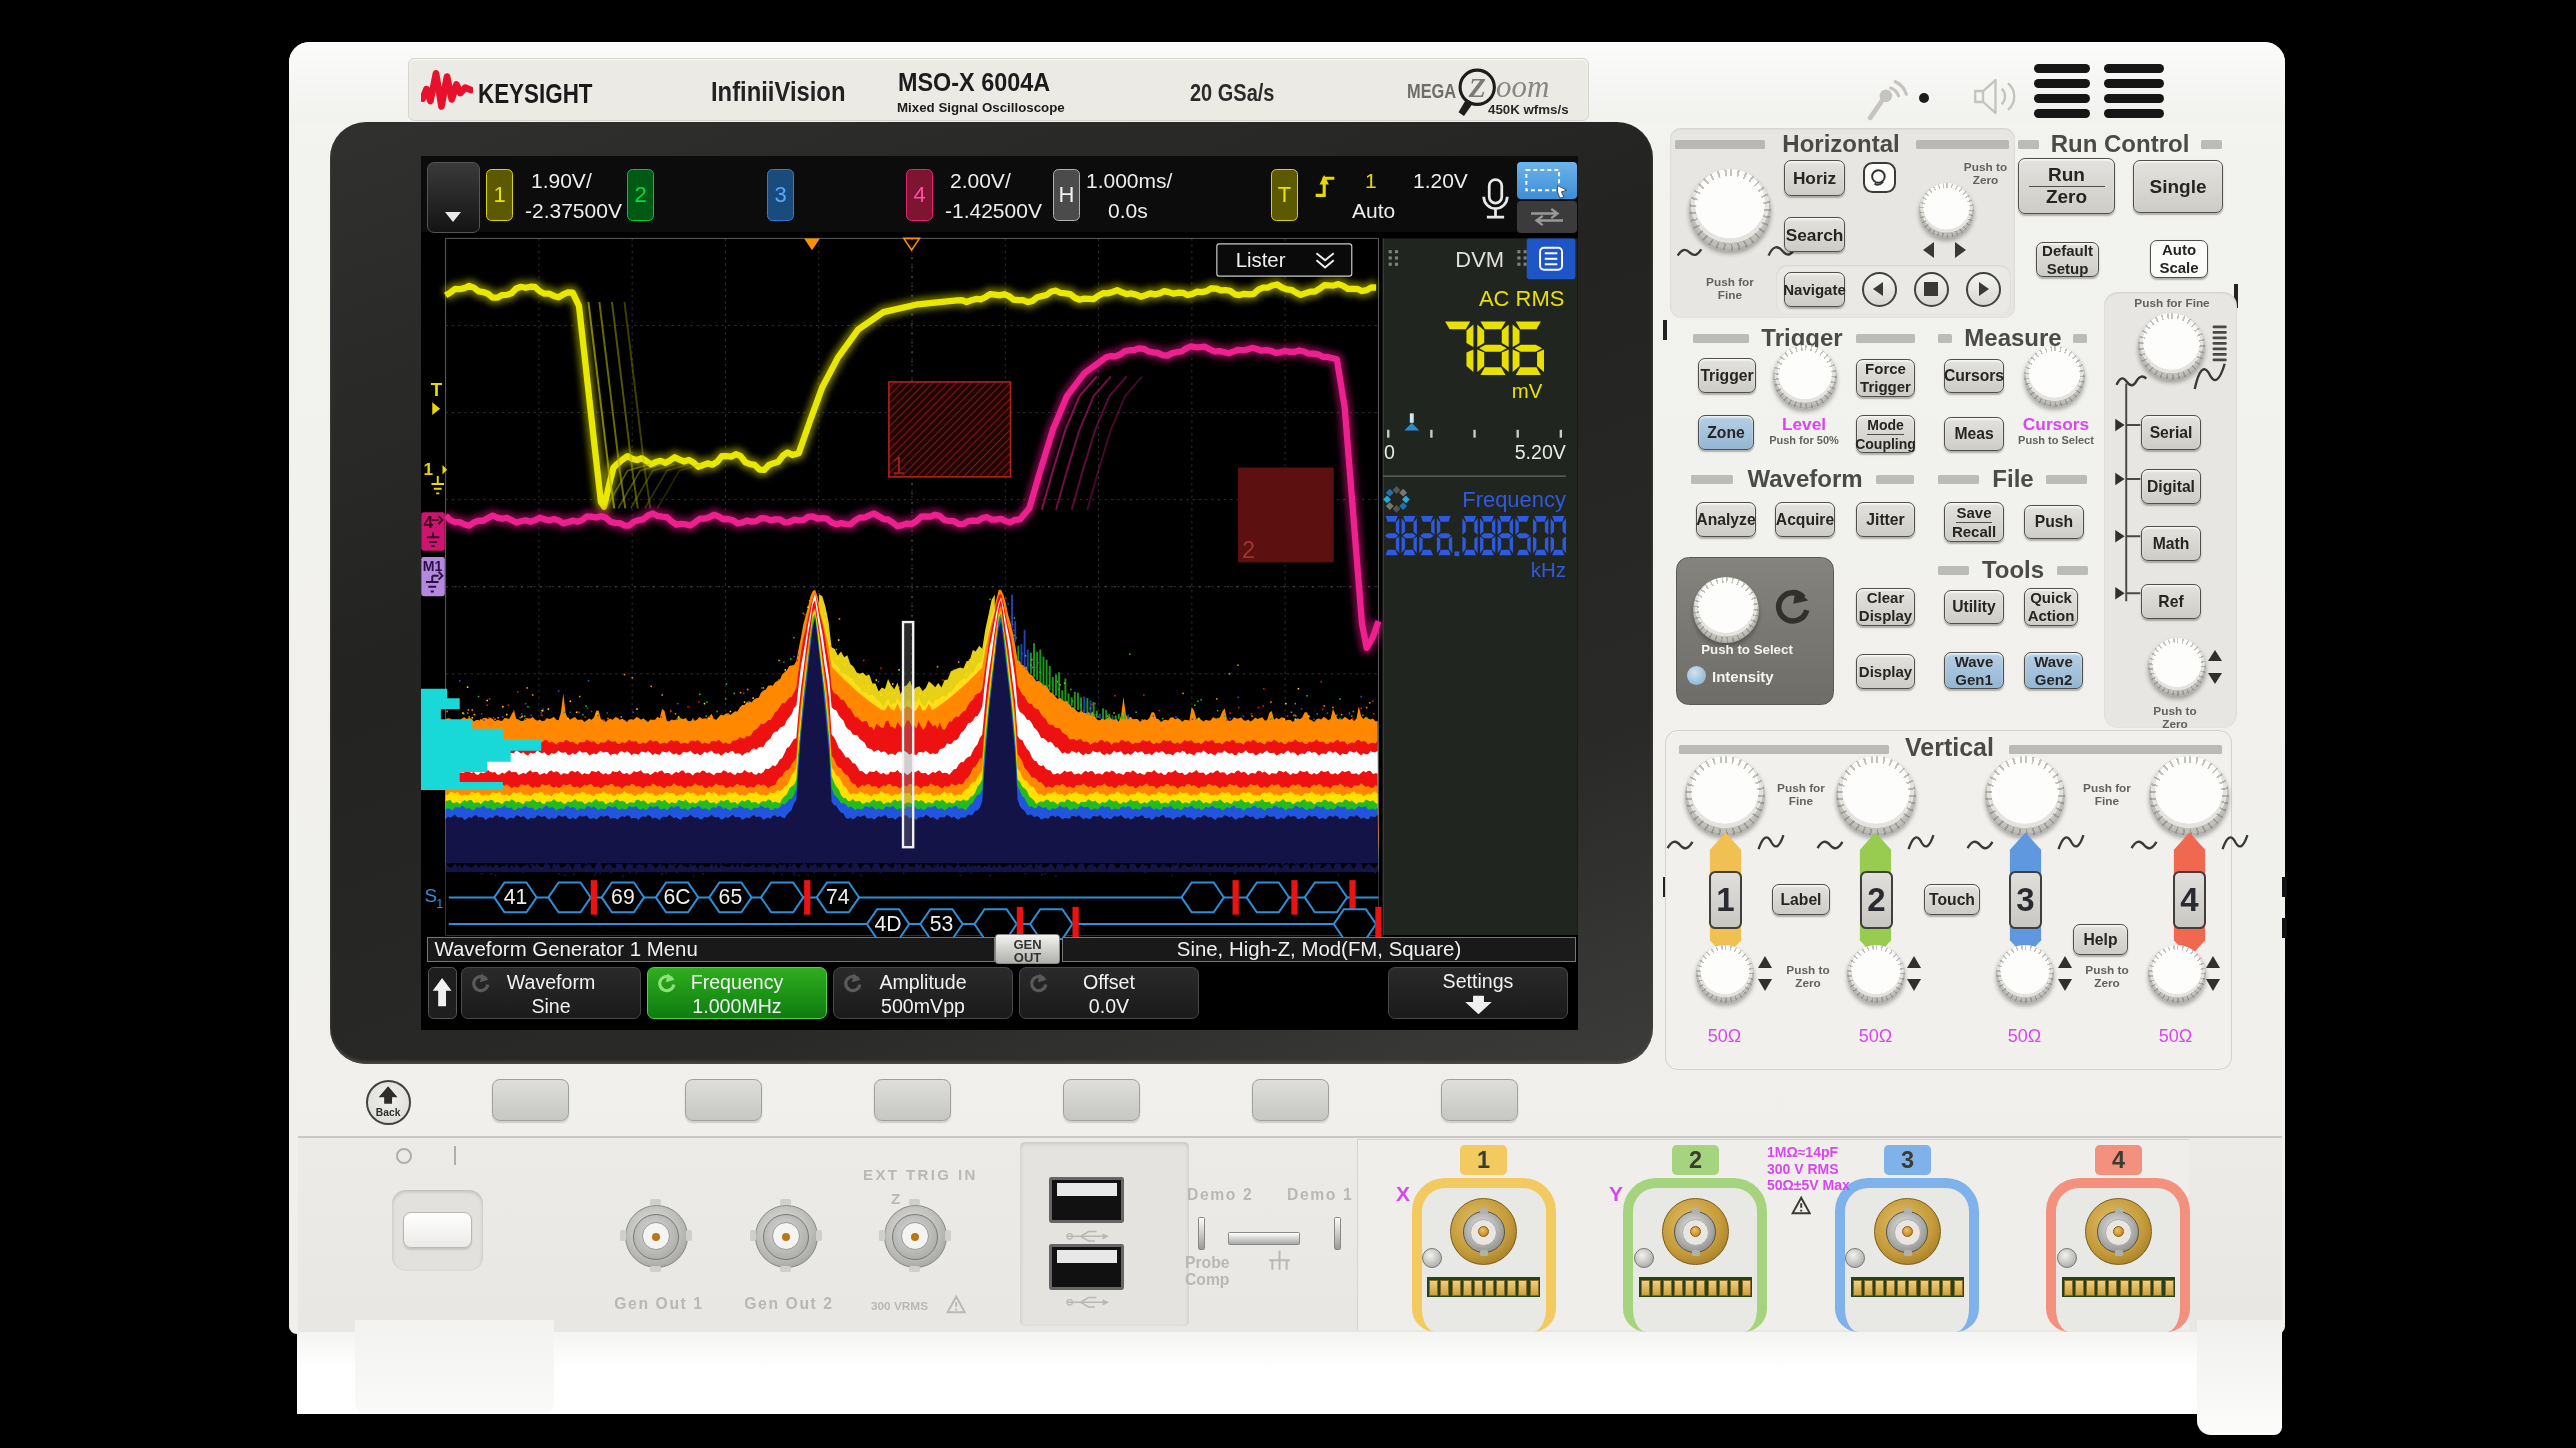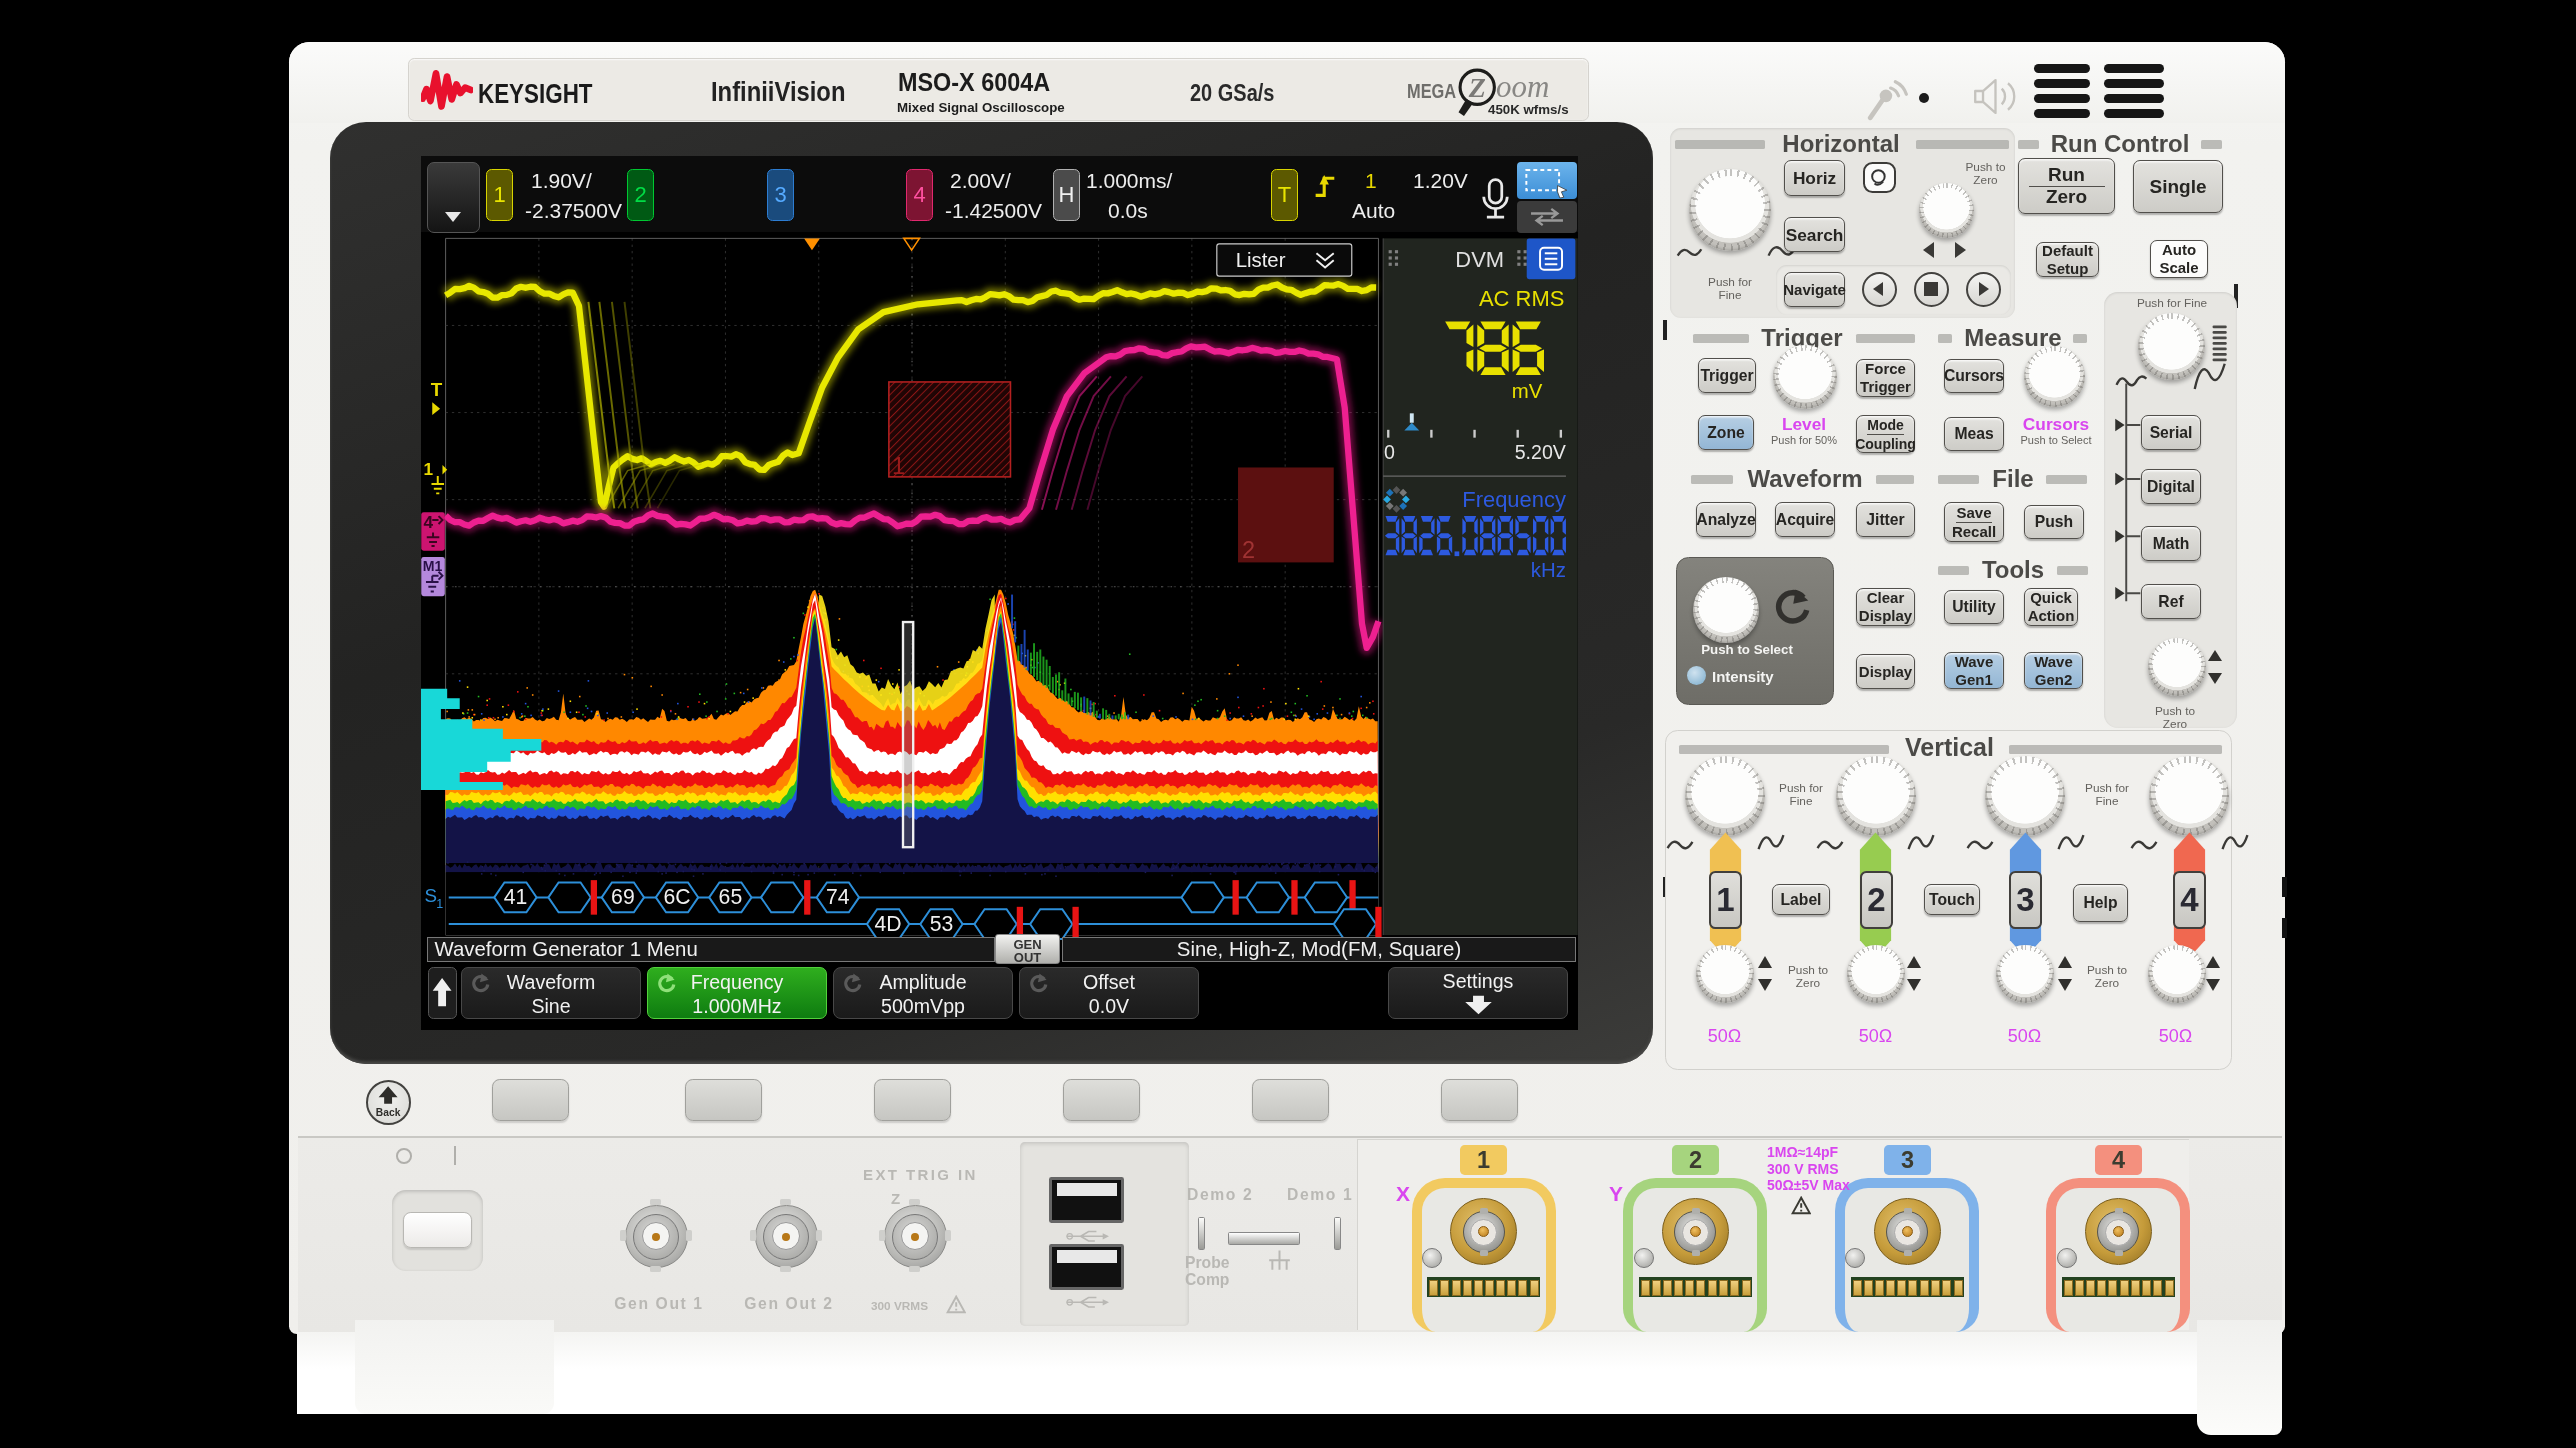--- a/index.html
+++ b/index.html
@@ -11,21 +11,21 @@
 #bezel{position:absolute;left:330px;top:122px;width:1323px;height:942px;background:linear-gradient(160deg,#30302f,#232322 40%,#292928 75%,#3c3c3a 100%);border-radius:36px;box-shadow:inset 0 -2.4px 3.1px #4a4a48}
 #lcd{position:absolute;left:421px;top:156px;width:1157px;height:874px;background:#000;overflow:hidden}
 
 .btn{position:absolute;background:linear-gradient(180deg,#e3e2de,#cdccc7);border:1.6px solid #514f4b;border-radius:7px;color:#262522;font-weight:bold;display:flex;flex-direction:column;align-items:center;justify-content:center;text-align:center;box-shadow:inset 0 1.6px 1.6px rgba(255,255,255,.8),0 1.6px 1.6px rgba(0,0,0,.28);font-size:17.3px;line-height:18px}
 .sect{position:absolute;color:#4b4a47;font-weight:bold;font-size:24px;text-align:center;white-space:nowrap}
 .bar{position:absolute;height:8.6px;background:linear-gradient(90deg,#98989%20,#c6c6c2);background:#a8a8a4;border-radius:1.6px;opacity:.75}
 .knob{position:absolute;border-radius:50%;background:
  radial-gradient(circle at 50% 42%,#fdfdfc 0 55%,#e4e3df 56% 62%,#c2c0bb 63% 80%,#aeaca6 81% 92%,#d2d0cb 93% 100%);
  box-shadow:0 3.1px 4.7px rgba(0,0,0,.3), inset 0 -1.6px 2.4px rgba(0,0,0,.15)}
 .knob i{position:absolute;inset:0;border-radius:50%;background:repeating-conic-gradient(rgba(100,98,94,.38) 0 3deg,rgba(255,255,255,0) 3deg 11deg);-webkit-mask:radial-gradient(circle,transparent 0 58%,#000 59% 96%,transparent 97%);mask:radial-gradient(circle,transparent 0 58%,#000 59% 96%,transparent 97%)}
-.lbl{position:absolute;color:#64625e;font-weight:normal;font-size:11.8px;text-align:center;line-height:13.3px;white-space:nowrap}
+.lbl{position:absolute;color:#64625e;font-weight:bold;font-size:11.8px;text-align:center;line-height:13.3px;white-space:nowrap}
 .dk{color:#d946ef}
 .panelbox{position:absolute;background:#e7e6e2;border-radius:11px;box-shadow:inset 0 0.8px 2.4px rgba(0,0,0,.12)}
 .tri{width:0;height:0;position:absolute}
 </style></head>
 <body>
 <div id="dev"></div>
 <div id="topstrip"></div>
 <div id="bezel"></div>
 
 <div id="plate"></div>
@@ -1059,21 +1059,21 @@
 <svg class="a" style="left:2006px;top:832px" width="39" height="126" viewBox="0 0 50 160">
 <path d="M25 0 L45 22 L45 138 L25 160 L5 138 L5 22 Z" fill="#6098e0"></path>
   </svg>
 <div class="a" style="left:2009px;top:871px;width:33px;height:58px;background:linear-gradient(180deg,#e0dfdb,#c8c7c2);border:2px solid #413f3c;border-radius:6.3px;color:#2a2a33;font-size:33px;font-weight:bold;display:flex;align-items:center;justify-content:center">3</div>
 <svg class="a" style="left:2170px;top:832px" width="39" height="126" viewBox="0 0 50 160">
 <path d="M25 0 L45 22 L45 138 L25 160 L5 138 L5 22 Z" fill="#f06850"></path>
   </svg>
 <div class="a" style="left:2173px;top:871px;width:33px;height:58px;background:linear-gradient(180deg,#e0dfdb,#c8c7c2);border:2px solid #413f3c;border-radius:6.3px;color:#2a2a33;font-size:33px;font-weight:bold;display:flex;align-items:center;justify-content:center">4</div>
 <div class="btn" style="left:1772px;top:884px;width:58px;height:31px;font-size:15.7px">Label</div>
 <div class="btn" style="left:1924px;top:884px;width:56px;height:31px;font-size:15.7px">Touch</div>
-<div class="btn" style="left:2073px;top:884px;width:55px;height:38px;font-size:15.7px">Help</div>
+<div class="btn" style="left:2073px;top:924px;width:55px;height:31px;font-size:15.7px">Help</div>
 <div class="knob" style="left:1696px;top:945px;width:58px;height:58px">
     <i></i>
   </div>
 <div class="knob" style="left:1847px;top:945px;width:58px;height:58px">
     <i></i>
   </div>
 <div class="knob" style="left:1996px;top:945px;width:58px;height:58px">
     <i></i>
   </div>
 <div class="knob" style="left:2148px;top:945px;width:58px;height:58px">

